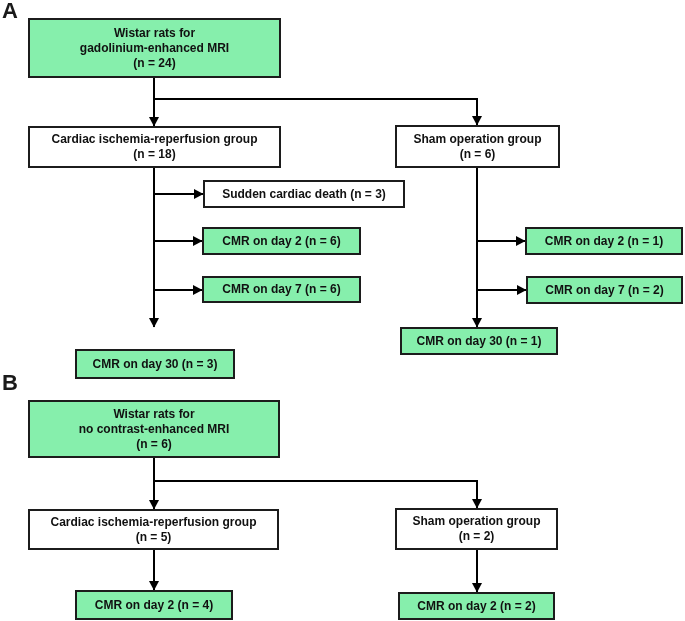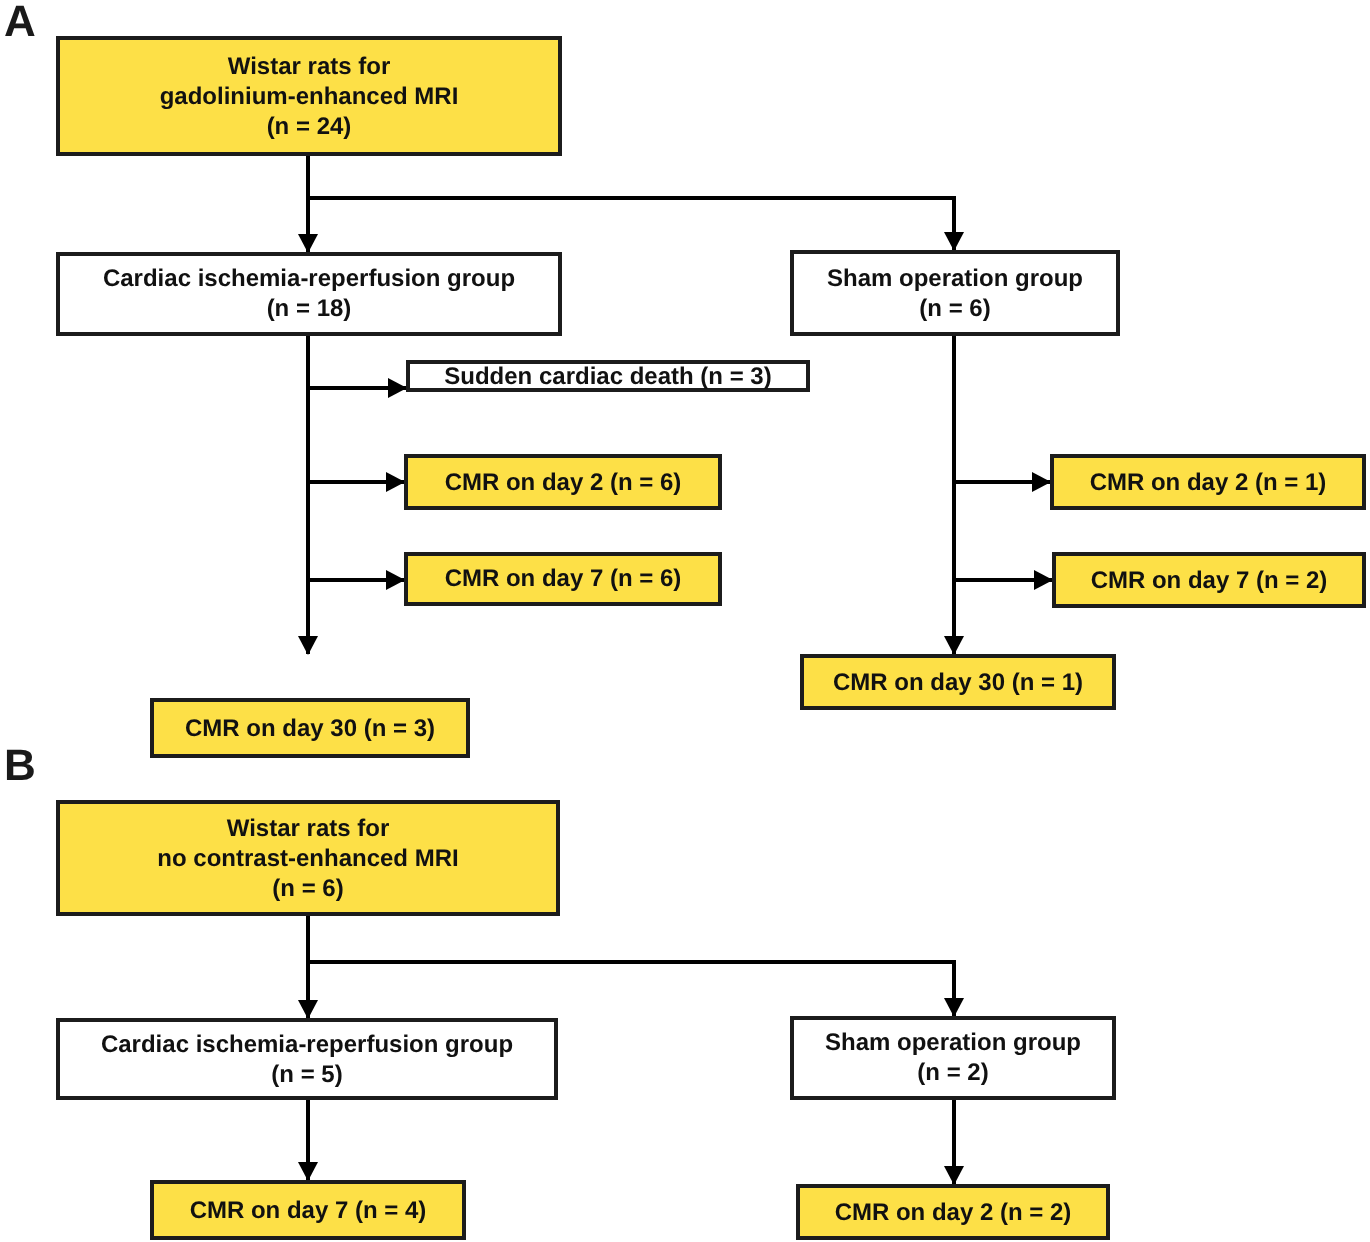--- a/index.html
+++ b/index.html
@@ -36,21 +36,21 @@
     flex-direction: column;
     align-items: center;
     justify-content: center;
     text-align: center;
     font-size: 12px;
     font-weight: bold;
     line-height: 15px;
     color: #111111;
     padding: 1px 4px;
   }
-  .box.gray  { background: #fde047; }
+  .box.gray  { background: #86efac; }
   .box.white { background: #ffffff; }
   .ln { white-space: nowrap; }
 </style>
 </head>
 <body>
 
 <div class="canvas">
 
   <svg class="connectors" width="685" height="621" viewBox="0 0 685 621">
     <defs>
@@ -88,21 +88,21 @@
   <div class="box white" style="left:28px; top:126px; width:253px; height:42px;">
     <div class="ln">Cardiac ischemia-reperfusion group</div>
     <div class="ln">(n = 18)</div>
   </div>
 
   <div class="box white" style="left:395px; top:125px; width:165px; height:43px;">
     <div class="ln">Sham operation group</div>
     <div class="ln">(n = 6)</div>
   </div>
 
-  <div class="box white" style="left:203px; top:180px; width:202px; height:16px;">
+  <div class="box white" style="left:203px; top:180px; width:202px; height:28px;">
     <div class="ln">Sudden cardiac death (n = 3)</div>
   </div>
 
   <div class="box gray" style="left:202px; top:227px; width:159px; height:28px;">
     <div class="ln">CMR on day 2 (n = 6)</div>
   </div>
 
   <div class="box gray" style="left:202px; top:276px; width:159px; height:27px;">
     <div class="ln">CMR on day 7 (n = 6)</div>
   </div>
@@ -135,20 +135,20 @@
     <div class="ln">Cardiac ischemia-reperfusion group</div>
     <div class="ln">(n = 5)</div>
   </div>
 
   <div class="box white" style="left:395px; top:508px; width:163px; height:42px;">
     <div class="ln">Sham operation group</div>
     <div class="ln">(n = 2)</div>
   </div>
 
   <div class="box gray" style="left:75px; top:590px; width:158px; height:30px;">
-    <div class="ln">CMR on day 7 (n = 4)</div>
+    <div class="ln">CMR on day 2 (n = 4)</div>
   </div>
 
   <div class="box gray" style="left:398px; top:592px; width:157px; height:28px;">
     <div class="ln">CMR on day 2 (n = 2)</div>
   </div>
 
 </div>
 
 </body></html>

